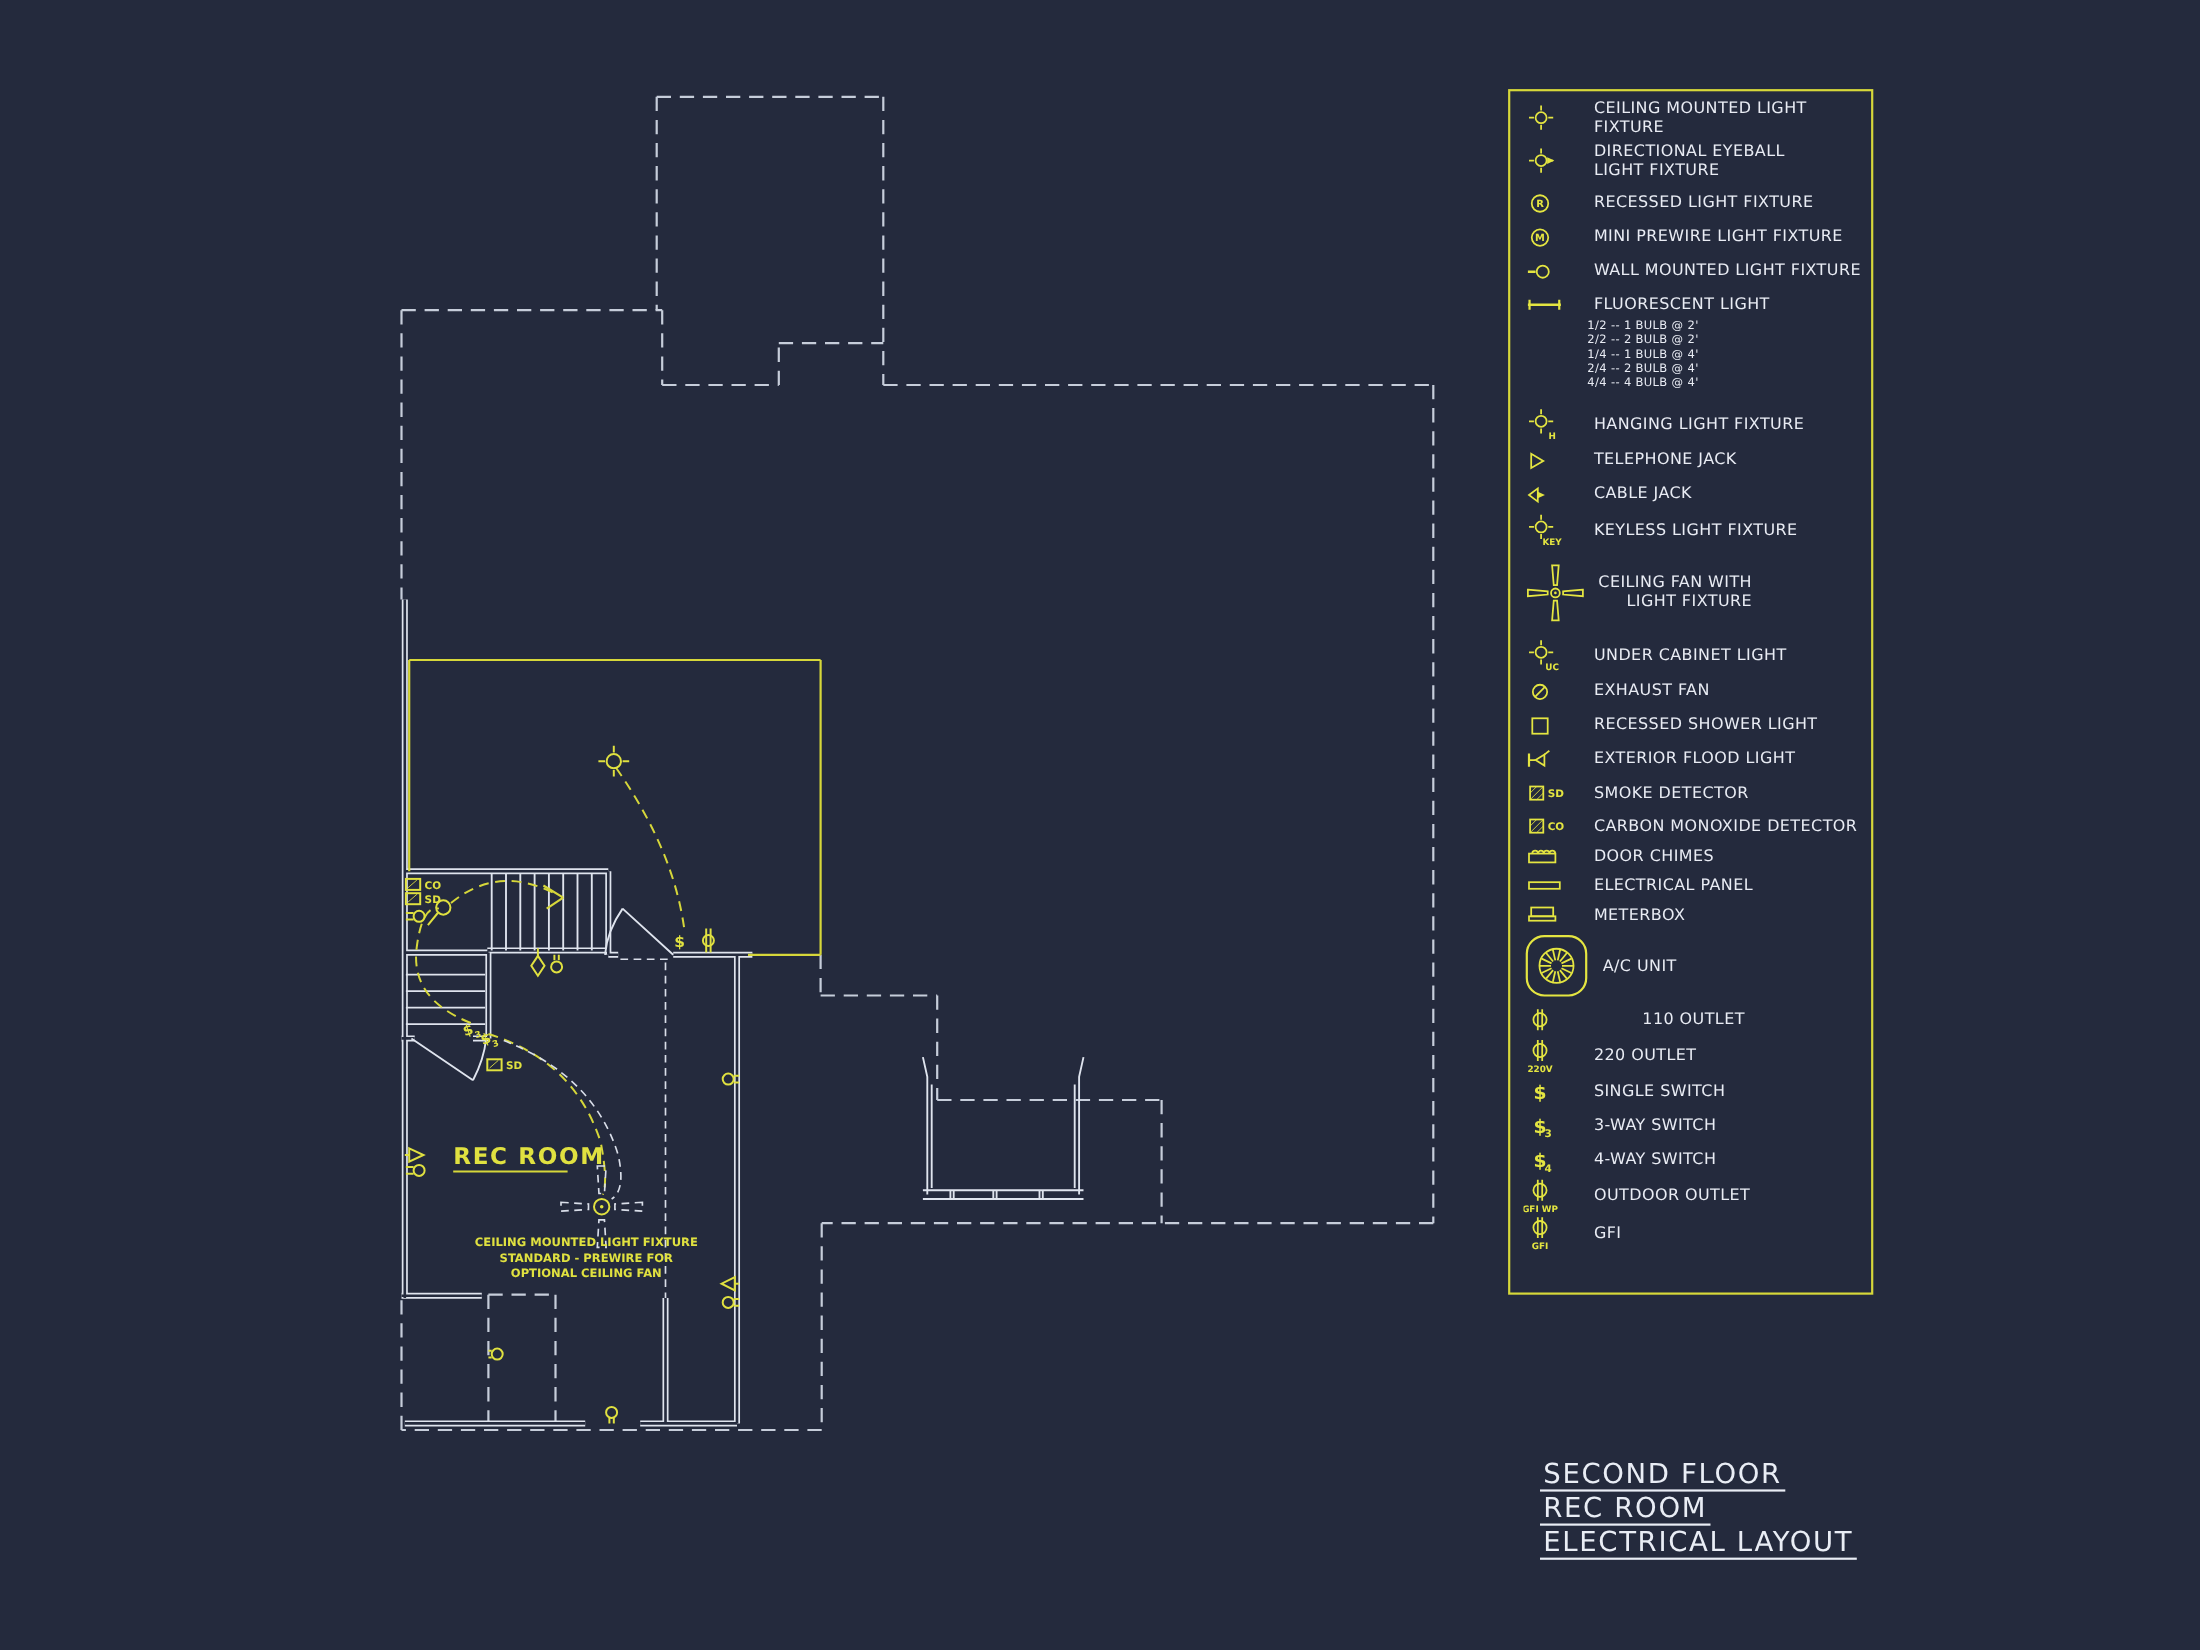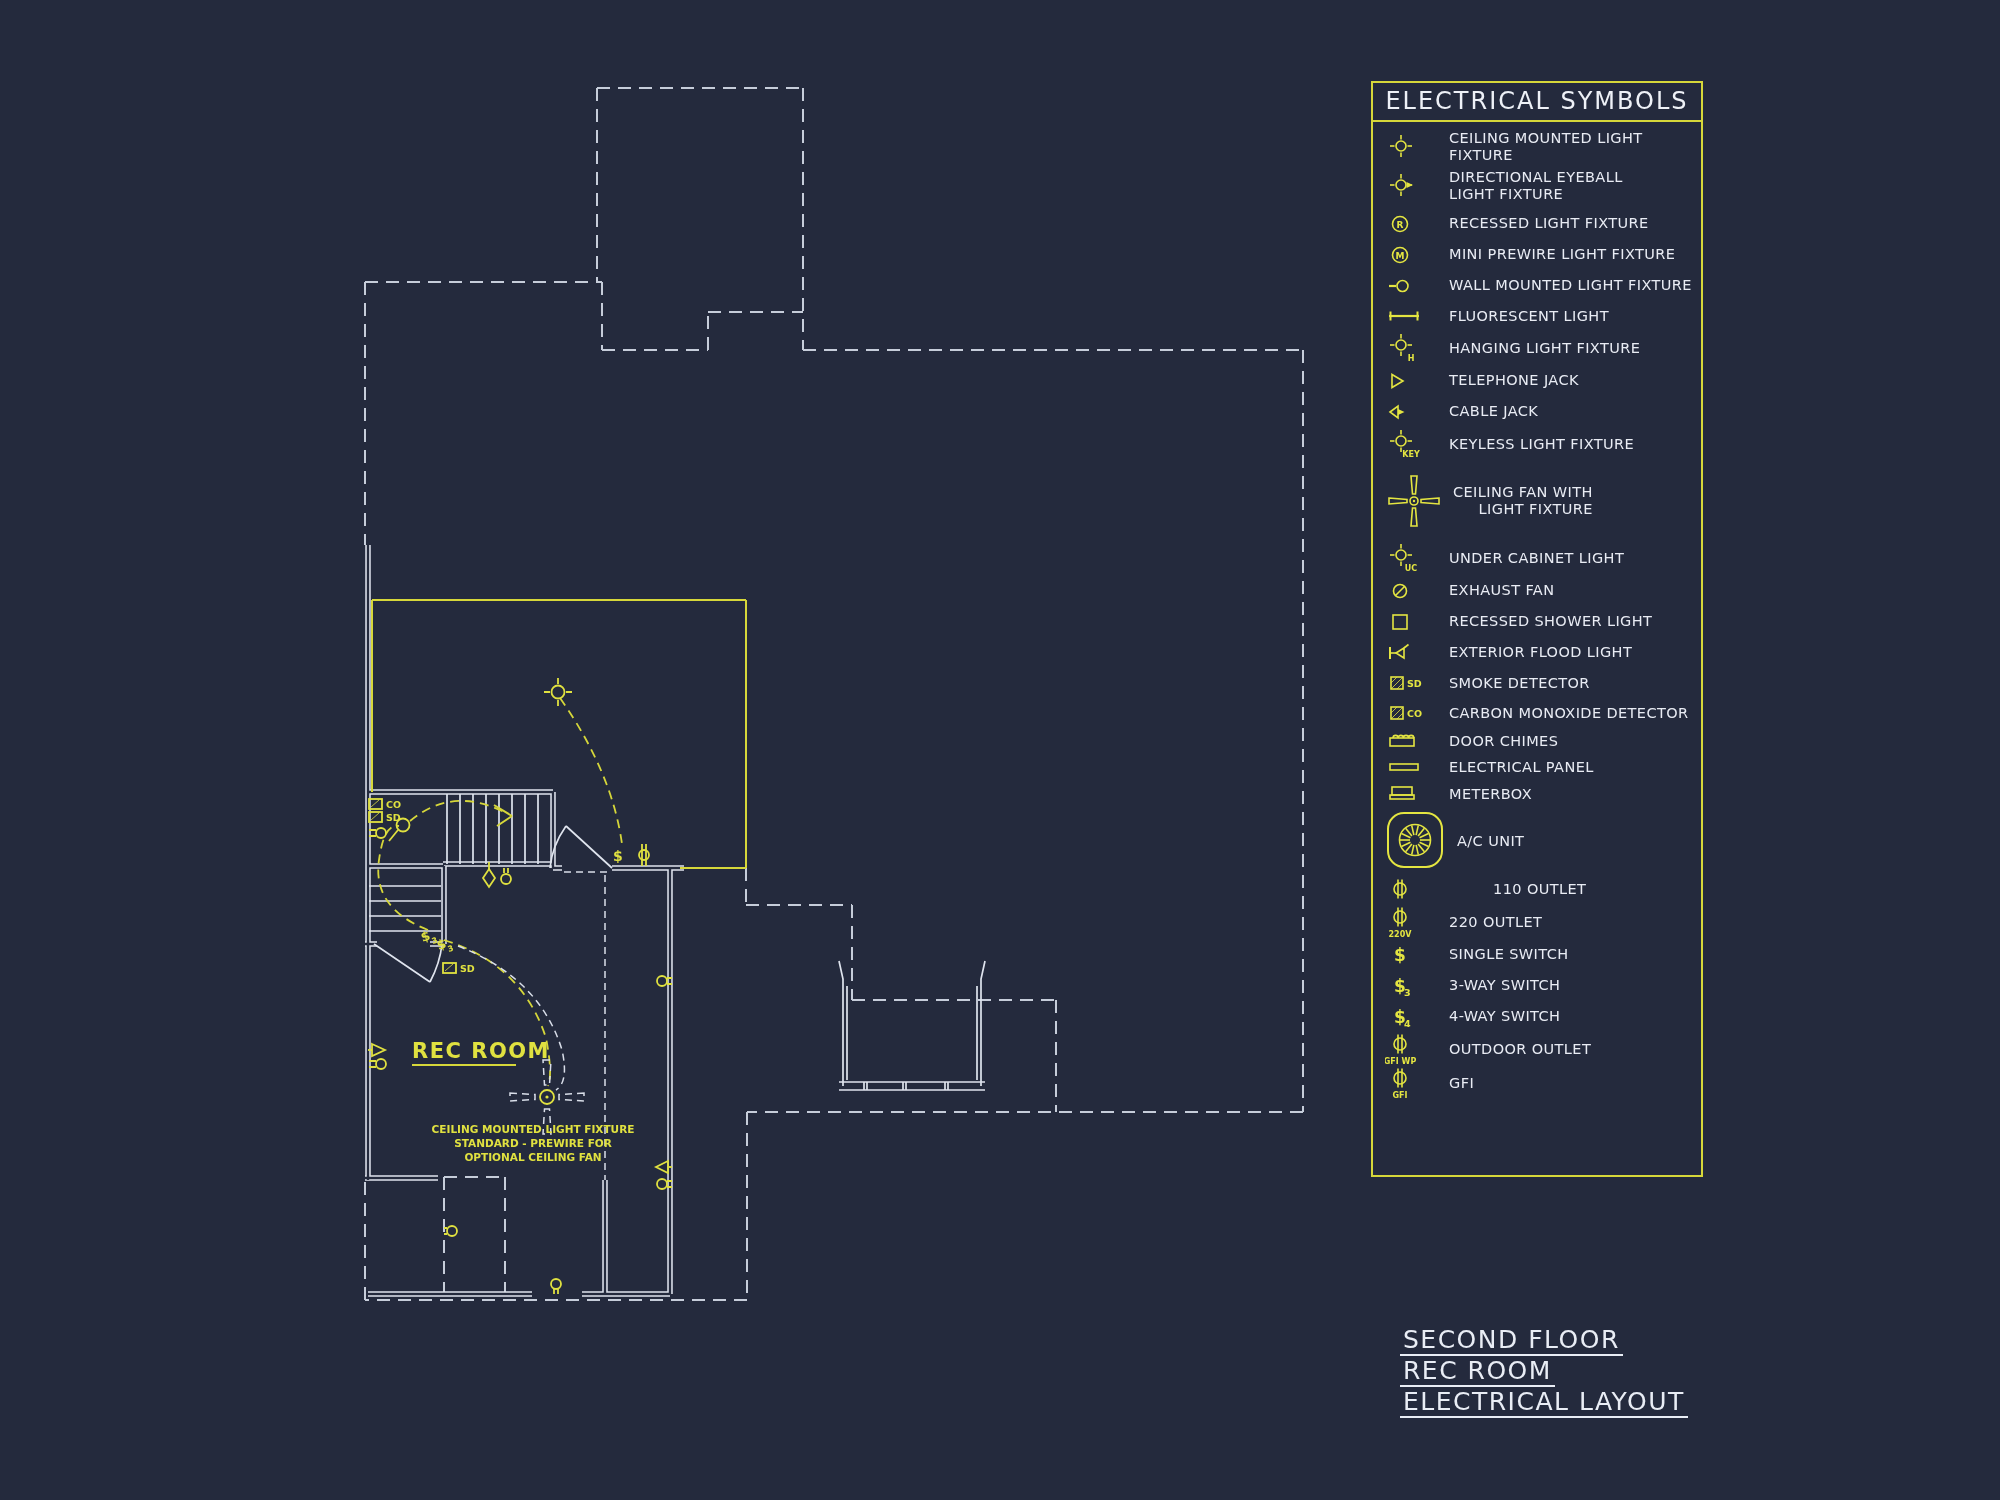--- a/index.html
+++ b/index.html
@@ -184,21 +184,20 @@
     <text class="yt" x="412" y="1058" font-size="21" letter-spacing="1.5">REC ROOM</text>
     <path class="yel" d="M412 1065 H516" stroke-width="1.6"></path>
     <g>
       <text class="yt" x="533" y="1133" font-size="10.5" text-anchor="middle">CEILING MOUNTED LIGHT FIXTURE</text>
       <text class="yt" x="533" y="1147" font-size="10.5" text-anchor="middle">STANDARD - PREWIRE FOR</text>
       <text class="yt" x="533" y="1161" font-size="10.5" text-anchor="middle">OPTIONAL CEILING FAN</text>
     </g>
   </svg>
 
   <div id="legend">
-    <div id="legend-title">ELECTRICAL SYMBOLS</div>
     <div id="legend-items">
         <div class="lg-row" style="min-height: 31px;">
           <svg width="54" height="26" viewBox="0 0 54 26">
             <g stroke="#e4e541" stroke-width="1.6" fill="none">
               <circle cx="16" cy="12" r="5"></circle>
               <line x1="16" y1="1" x2="16" y2="5.5"></line>
               <line x1="16" y1="18.5" x2="16" y2="23"></line>
               <line x1="5" y1="12" x2="9.5" y2="12"></line>
               <line x1="22.5" y1="12" x2="27" y2="12"></line>
             </g>
@@ -248,20 +247,27 @@
         </div>
         <div class="lg-row" style="min-height: 30px;">
           <svg width="54" height="26" viewBox="0 0 54 26">
             <g stroke="#e4e541" stroke-width="1.6" fill="none">
               <line x1="4" y1="13" x2="34" y2="13" stroke-width="2.2"></line>
               <line x1="5.5" y1="8.5" x2="5.5" y2="17.5" stroke-width="2"></line>
               <line x1="32.5" y1="8.5" x2="32.5" y2="17.5" stroke-width="2"></line>
             </g>
           </svg>
           <span class="lg-lb">FLUORESCENT LIGHT</span>
+        </div>
+        <div class="lg-sub">
+          <div>1/2 -- 1 BULB @ 2'</div>
+          <div>2/2 -- 2 BULB @ 2'</div>
+          <div>1/4 -- 1 BULB @ 4'</div>
+          <div>2/4 -- 2 BULB @ 4'</div>
+          <div>4/4 -- 4 BULB @ 4'</div>
         </div>
         <div class="lg-row" style="min-height: 34px;">
           <svg width="54" height="31" viewBox="0 0 54 31">
             <g stroke="#e4e541" stroke-width="1.6" fill="none">
               <circle cx="16" cy="12" r="5"></circle>
               <line x1="16" y1="1" x2="16" y2="5.5"></line>
               <line x1="16" y1="18.5" x2="16" y2="23"></line>
               <line x1="5" y1="12" x2="9.5" y2="12"></line>
               <line x1="22.5" y1="12" x2="27" y2="12"></line>
               <text x="26" y="28" font-size="8" fill="#e4e541" stroke="none" text-anchor="middle" font-weight="bold">H</text>

